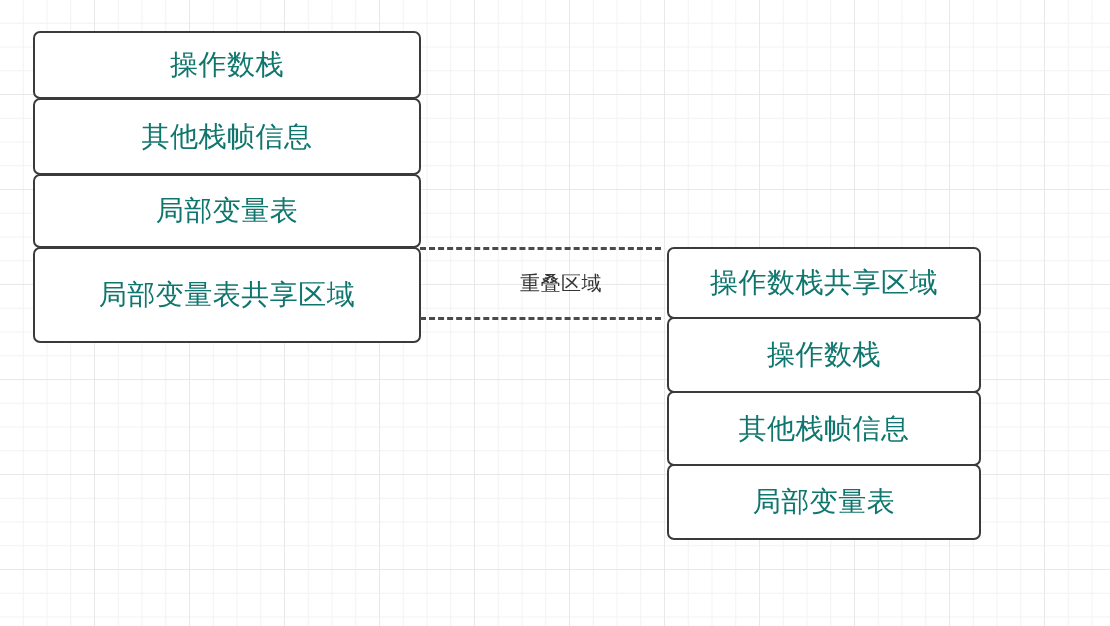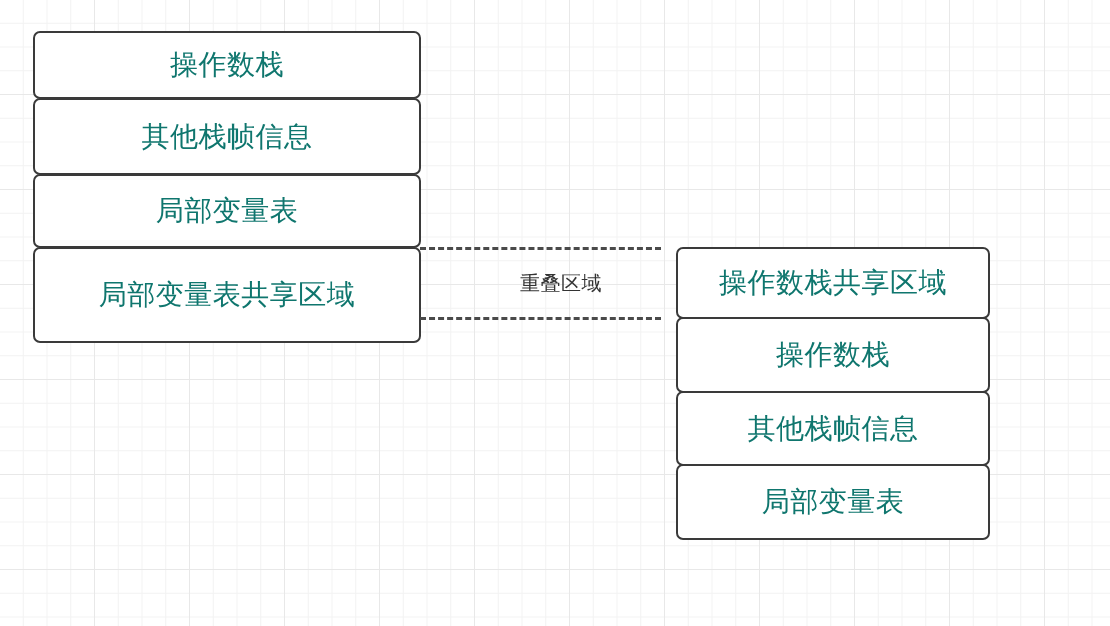--- a/index.html
+++ b/index.html
@@ -69,21 +69,21 @@
   #left-box-3 { top: 216px; height: 96px; }
 
   
   #right-stack {
     position: absolute;
     left: 660px;
     top: 247px;
     width: 385px;
     height: 293px;
   }
-  .right-box { left: 16px; width: 314px; }
+  .right-box { left: 7px; width: 314px; }
   #right-box-0 { top: 0px;   height: 72px; }
   #right-box-1 { top: 70px;  height: 76px; }
   #right-box-2 { top: 144px; height: 75px; }
   #right-box-3 { top: 217px; height: 76px; }
 
   
   #overlap-region {
     position: absolute;
     left: 420px;
     top: 247px;

